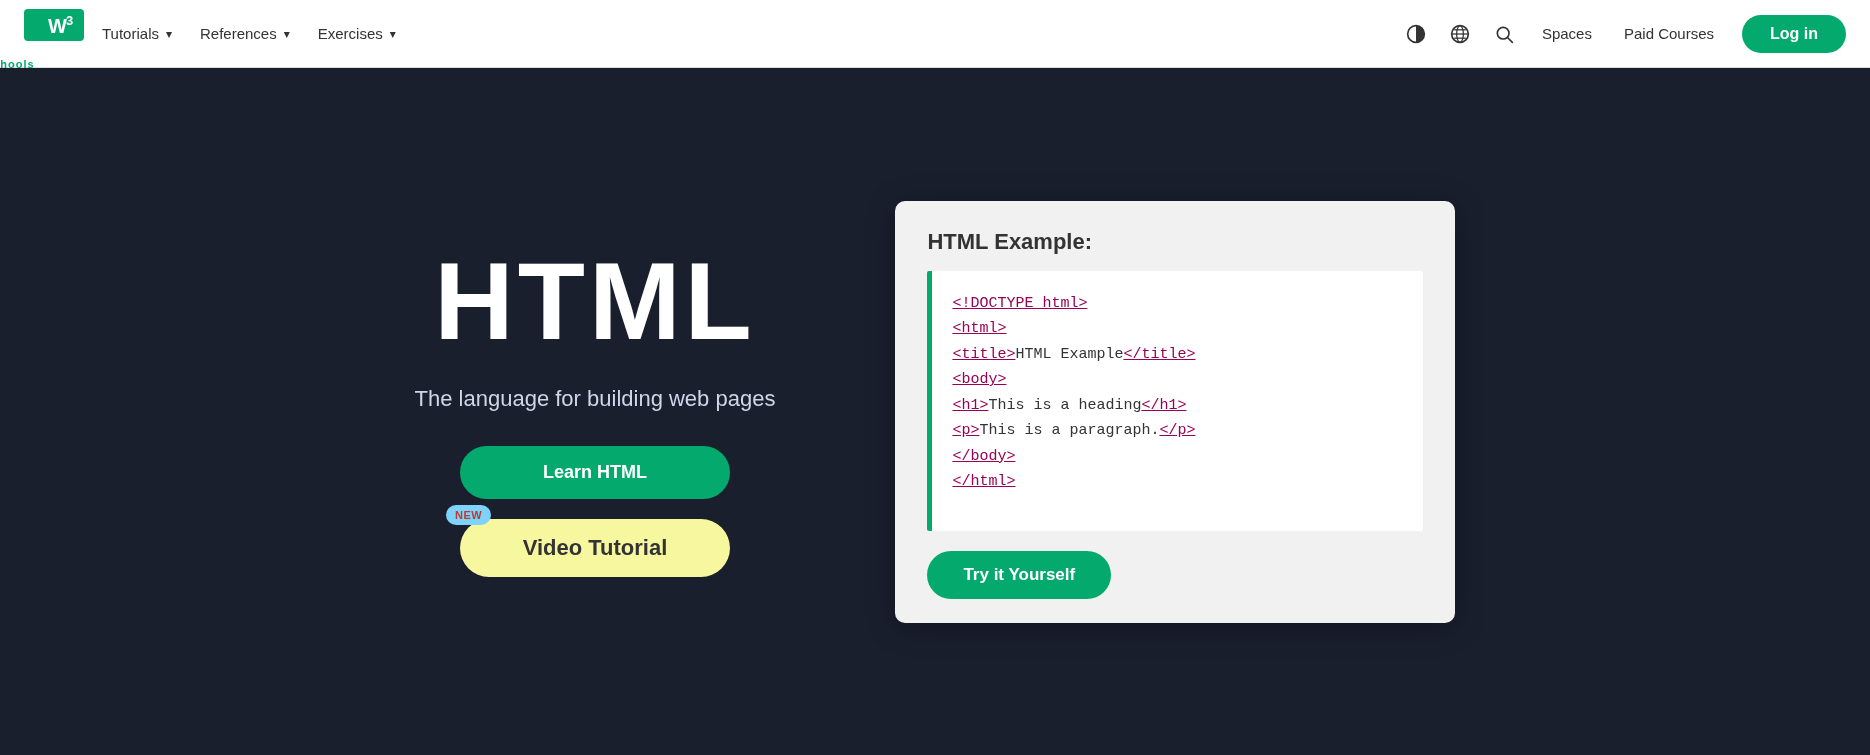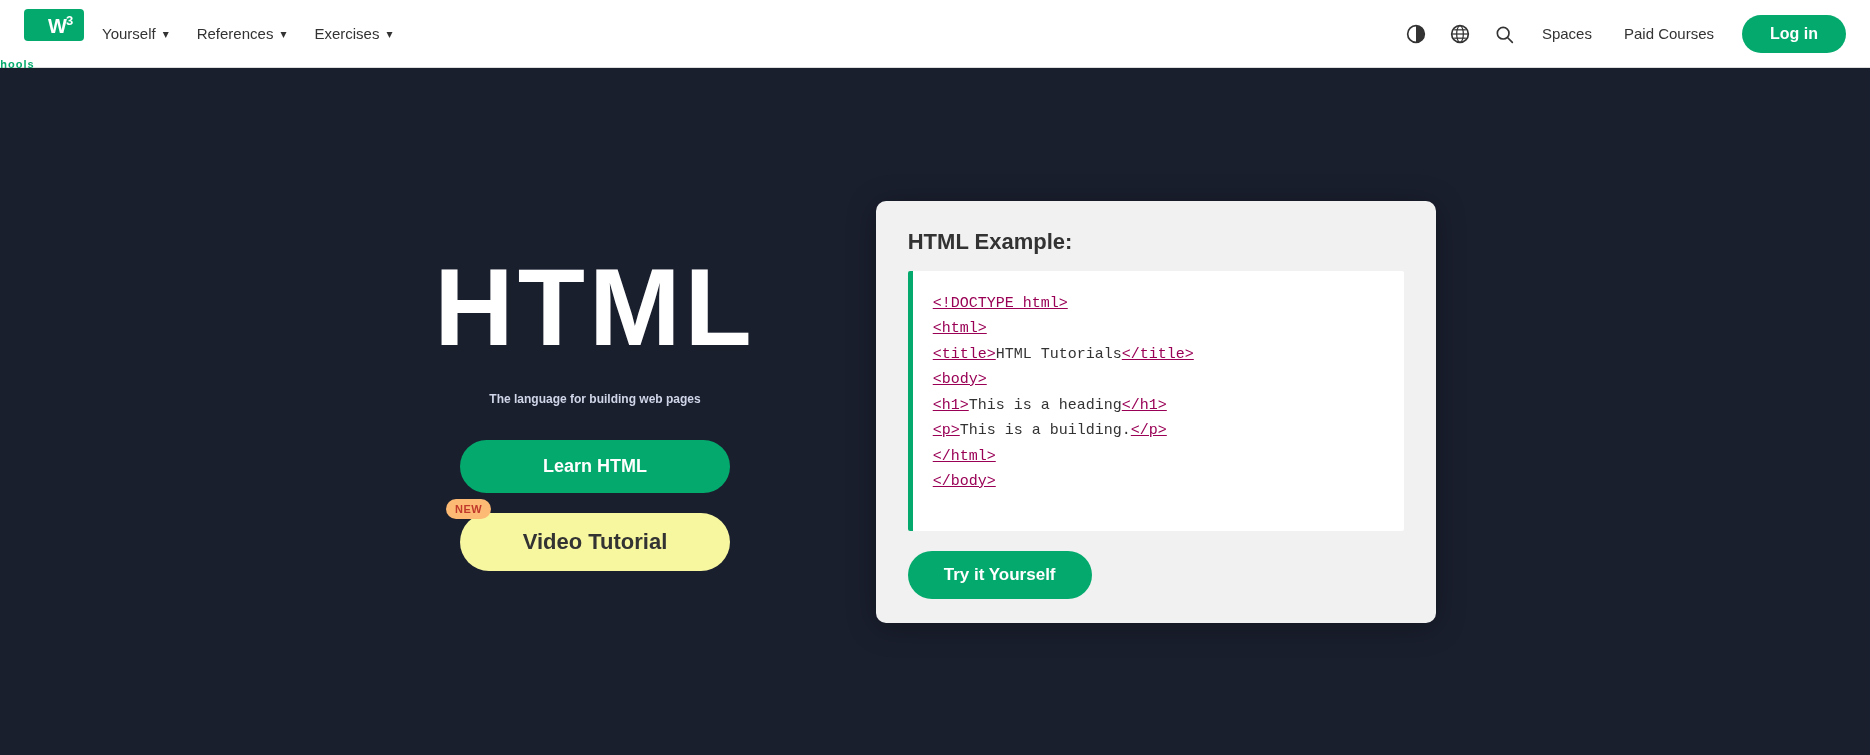--- a/index.html
+++ b/index.html
@@ -107,22 +107,22 @@
     }
     .hero-title {
       font-size: 110px;
       font-weight: 900;
       color: #fff;
       letter-spacing: 4px;
       line-height: 1;
       margin-bottom: 10px;
     }
     .hero-subtitle {
-      font-size: 12px;
-      font-weight: 700;
+      font-size: 22px;
+      font-weight: 400;
       color: #d0d5e8;
       text-align: center;
       margin-bottom: 14px;
     }
     .btn-learn {
       background: #04AA6D;
       color: #fff;
       border: none;
       border-radius: 30px;
       padding: 16px 60px;
@@ -133,21 +133,21 @@
       text-align: center;
     }
     .btn-video-wrapper {
       position: relative;
       width: 270px;
     }
     .new-badge {
       position: absolute;
       top: -14px;
       left: -14px;
-      background: #fdba74;
+      background: #7dd3fc;
       color: #c0392b;
       font-size: 11px;
       font-weight: 800;
       padding: 4px 9px;
       border-radius: 20px;
       z-index: 2;
       letter-spacing: 0.5px;
     }
     .btn-video {
       background: #f7f7a0;
@@ -227,21 +227,21 @@
 
 <nav>
   <div class="logo-wrapper">
     <div class="logo-icon">
       W<sup style="font-size:13px">3</sup>
     </div>
     <div class="logo-schools">schools</div>
   </div>
 
   <a class="nav-link chevron" href="#">
-    <span>Yourself</span>
+    <span>Tutorials</span>
   </a>
   <a class="nav-link chevron" href="#">
     <span>References</span>
   </a>
   <a class="nav-link chevron" href="#">
     <span>Exercises</span>
   </a>
 
   <div class="nav-spacer"></div>
 
@@ -284,25 +284,25 @@
       <span class="new-badge">NEW</span>
       <button class="btn-video">Video Tutorial</button>
     </div>
   </div>
 
   <div class="code-card">
     <div class="code-card-title">HTML Example:</div>
     <div class="code-block">
       <span class="code-line"><span class="c-maroon">&lt;!DOCTYPE html&gt;</span></span>
       <span class="code-line"><span class="c-maroon">&lt;html&gt;</span></span>
-      <span class="code-line"><span class="c-maroon">&lt;title&gt;</span><span class="c-dark">HTML Tutorials</span><span class="c-maroon">&lt;/title&gt;</span></span>
+      <span class="code-line"><span class="c-maroon">&lt;title&gt;</span><span class="c-dark">HTML Example</span><span class="c-maroon">&lt;/title&gt;</span></span>
       <span class="code-line"><span class="c-maroon">&lt;body&gt;</span></span>
       <span class="code-line"></span>
       <span class="code-line"><span class="c-maroon">&lt;h1&gt;</span><span class="c-dark">This is a heading</span><span class="c-maroon">&lt;/h1&gt;</span></span>
-      <span class="code-line"><span class="c-maroon">&lt;p&gt;</span><span class="c-dark">This is a building.</span><span class="c-maroon">&lt;/p&gt;</span></span>
+      <span class="code-line"><span class="c-maroon">&lt;p&gt;</span><span class="c-dark">This is a paragraph.</span><span class="c-maroon">&lt;/p&gt;</span></span>
       <span class="code-line"></span>
+      <span class="code-line"><span class="c-maroon">&lt;/body&gt;</span></span>
       <span class="code-line"><span class="c-maroon">&lt;/html&gt;</span></span>
-      <span class="code-line"><span class="c-maroon">&lt;/body&gt;</span></span>
     </div>
     <button class="try-btn">Try it Yourself</button>
   </div>
 
 </div>
 
 </body></html>

